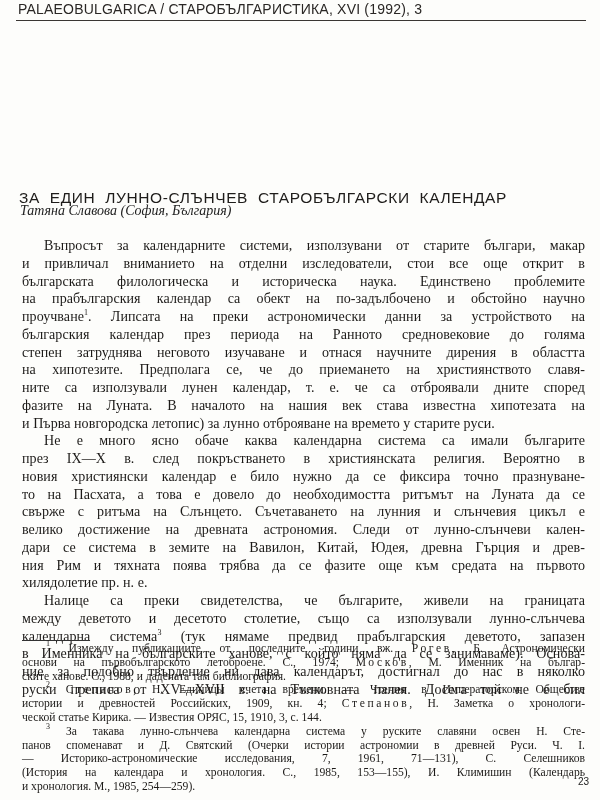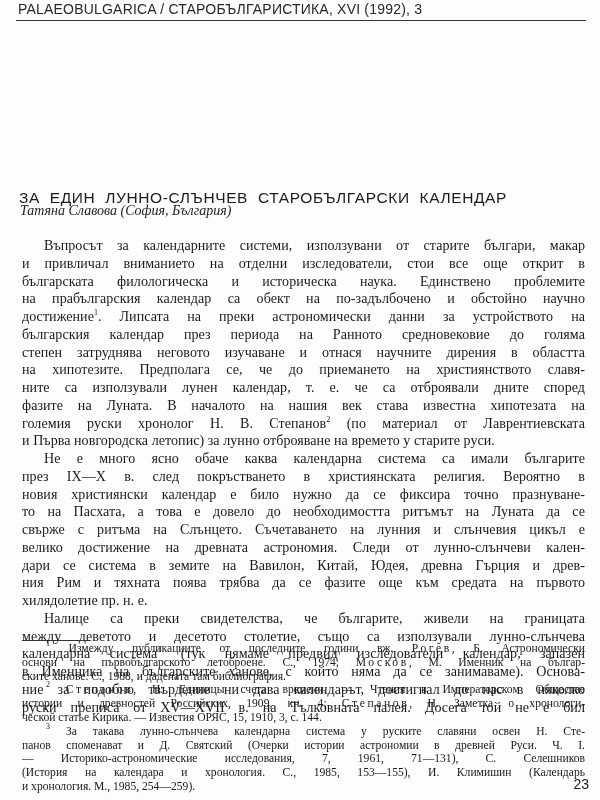--- a/index.html
+++ b/index.html
@@ -53,57 +53,56 @@
   .fn-line {
     font-size: 11.6px; line-height: 13.8px; height: 13.8px;
     white-space: nowrap; text-align: justify; text-align-last: justify;
   }
   .fn-line.last { text-align-last: left; }
   .fn-line.indent { padding-left: 24px; box-sizing: border-box; }
   .sp { letter-spacing: 2.6px; }
   .page-number {
     position: absolute; right: 11px; top: 776px;
     font-family: "Liberation Sans", sans-serif;
-    font-size: 14px; color: #222;
+    font-size: 10px; color: #222;
   }
 </style>
 </head>
 <body>
 
 <div class="running-head">PALAEOBULGARICA / СТАРОБЪЛГАРИСТИКА,  XVI  (1992),  3</div>
 <div class="head-rule"></div>
 
 <div class="byline">Татяна Славова (София, България)</div>
 <div class="article-title">ЗА ЕДИН ЛУННО-СЛЪНЧЕВ СТАРОБЪЛГАРСКИ КАЛЕНДАР</div>
 
 <div class="body">
   <div class="line indent">Въпросът за календарните системи, използувани от старите българи, макар</div>
   <div class="line">и привличал вниманието на отделни изследователи, стои все още открит в</div>
   <div class="line">българската филологическа и историческа наука. Единствено проблемите</div>
   <div class="line">на прабългарския календар са обект на по-задълбочено и обстойно научно</div>
-  <div class="line"><span>достижение</span><sup>1</sup><span>. </span><span>Липсата на преки астрономически данни за устройството на</span></div>
+  <div class="line"><span>проучване</span><sup>1</sup><span>. </span><span>Липсата на преки астрономически данни за устройството на</span></div>
   <div class="line">българския календар през периода на Ранното средновековие до голяма</div>
   <div class="line">степен затруднява неговото изучаване и отнася научните дирения в областта</div>
   <div class="line">на хипотезите. Предполага се, че до приемането на християнството славя-</div>
   <div class="line">ните са използували лунен календар, т. е. че са отброявали дните според</div>
   <div class="line">фазите на Луната. В началото на нашия век става известна хипотезата на</div>
-  <div class="line"><span>големия руски хронолог Н. В. Степанов</span><sup>2</sup><span> </span><span>(по материал от Лаврентиевската</span></div>
   <div class="line last">и Първа новгородска летопис) за лунно отброяване на времето у старите руси.</div>
   <div class="line indent">Не е много ясно обаче каква календарна система са имали българите</div>
   <div class="line">през IX—X в. след покръстването в християнската религия. Вероятно в</div>
   <div class="line">новия християнски календар е било нужно да се фиксира точно празнуване-</div>
   <div class="line">то на Пасхата, а това е довело до необходимостта ритъмът на Луната да се</div>
   <div class="line">свърже с ритъма на Слънцето. Съчетаването на лунния и слънчевия цикъл е</div>
   <div class="line">велико достижение на древната астрономия. Следи от лунно-слънчеви кален-</div>
   <div class="line">дари се система в земите на Вавилон, Китай, Юдея, древна Гърция и древ-</div>
   <div class="line">ния Рим и тяхната поява трябва да се фазите още към средата на първото</div>
   <div class="line last">хилядолетие пр. н. е.</div>
   <div class="line indent">Налице са преки свидетелства, че българите, живели на границата</div>
   <div class="line">между деветото и десетото столетие, също са използували лунно-слънчева</div>
-  <div class="line"><span>календарна система</span><sup>3</sup><span> </span><span>(тук нямаме предвид изследователи календар, запазен</span></div>
+  <div class="line"><span>календарна система</span><sup>3</sup><span> </span><span>(тук нямаме предвид прабългарския деветото, запазен</span></div>
   <div class="line">в Именника на българските ханове, с който няма да се занимаваме). Основа-</div>
   <div class="line">ние за подобно твърдение ни дава календарът, достигнал до нас в няколко</div>
   <div class="line">руски преписа от XV—XVII в. на Тълковната палея. Досега той не е бил</div>
 </div>
 
 <div class="fn-rule"></div>
 
 <div class="footnotes">
 
   <div class="fn-line indent"><sup>1</sup> <span>Измежду публикациите от последните години вж. </span><span class="sp">Рогев</span><span>, Б. Астрономически</span></div>

